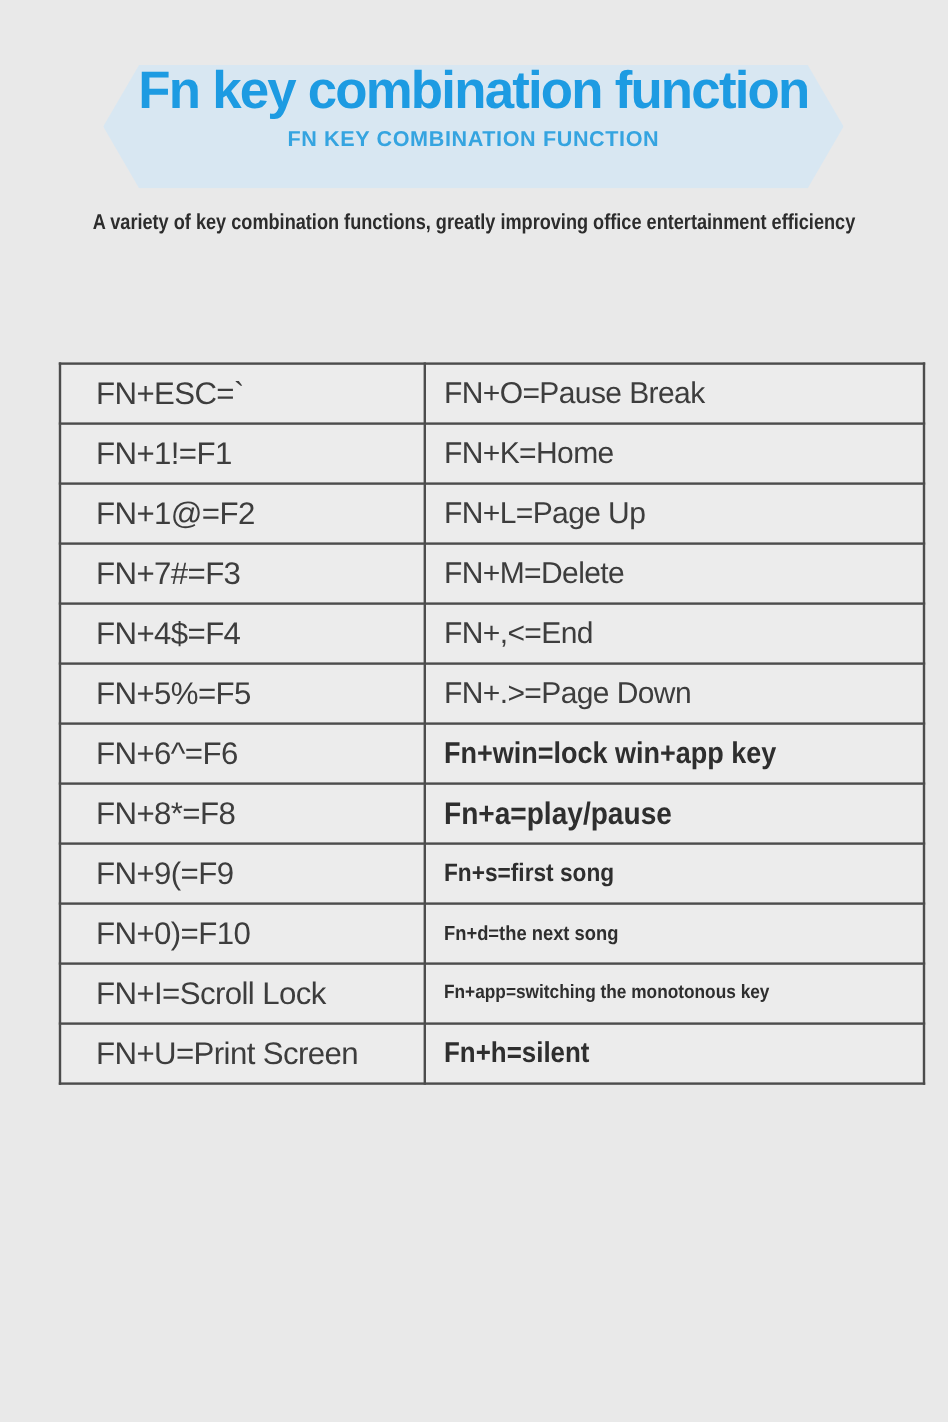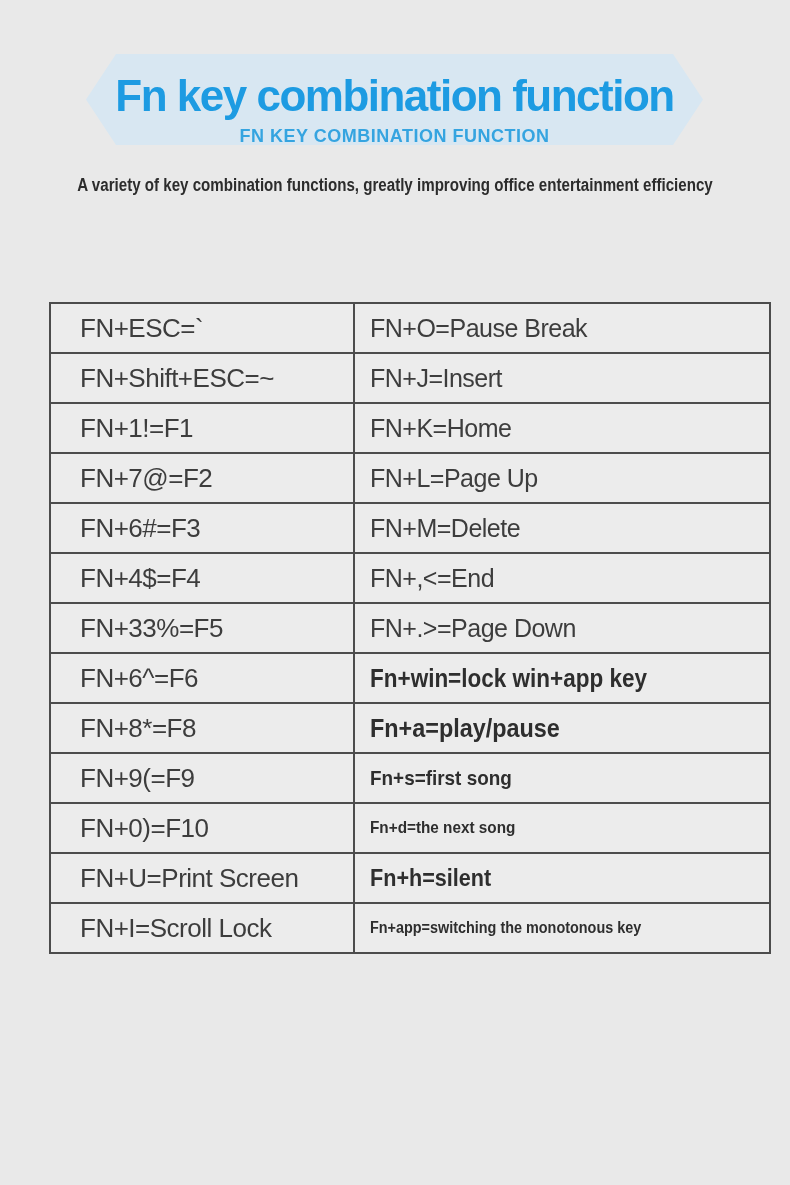--- a/index.html
+++ b/index.html
@@ -11,28 +11,28 @@
     font-family: "Liberation Sans", sans-serif;
     overflow: hidden;
   }
 
   
   .banner {
     position: absolute;
     left: 86px;
     top: 54px;
     width: 617px;
-    height: 91px;
+    height: 103px;
     background: #d8e7f2;
     clip-path: polygon(30px 0%, calc(100% - 30px) 0%, 100% 50%,
                        calc(100% - 30px) 100%, 30px 100%, 0% 50%);
     display: flex;
     flex-direction: column;
     align-items: center;
-    justify-content: flex-end;
+    justify-content: flex-start;
   }
   .banner-title {
     font-size: 44px;
     font-weight: bold;
     line-height: 1;
     letter-spacing: -1.5px;
     color: #1d9be2;
     white-space: nowrap;
   }
   .banner-subtitle {
@@ -115,61 +115,57 @@
 
 <div class="tagline">A variety of key combination functions, greatly improving office entertainment efficiency</div>
 
 <table class="fn-table">
   <tbody>
     <tr>
       <td class="lc"><span class="ct">FN+ESC=`</span></td>
       <td class="rc"><span class="ct">FN+O=Pause Break</span></td>
     </tr>
     <tr>
-      <td class="lc"><span class="ct">FN+Shift+ESC=~</span></td>
-      <td class="rc"><span class="ct">FN+J=Insert</span></td>
-    </tr>
-    <tr>
       <td class="lc"><span class="ct">FN+1!=F1</span></td>
       <td class="rc"><span class="ct">FN+K=Home</span></td>
     </tr>
     <tr>
-      <td class="lc"><span class="ct">FN+7@=F2</span></td>
+      <td class="lc"><span class="ct">FN+1@=F2</span></td>
       <td class="rc"><span class="ct">FN+L=Page Up</span></td>
     </tr>
     <tr>
-      <td class="lc"><span class="ct">FN+6#=F3</span></td>
+      <td class="lc"><span class="ct">FN+7#=F3</span></td>
       <td class="rc"><span class="ct">FN+M=Delete</span></td>
     </tr>
     <tr>
       <td class="lc"><span class="ct">FN+4$=F4</span></td>
       <td class="rc"><span class="ct">FN+,&lt;=End</span></td>
     </tr>
     <tr>
-      <td class="lc"><span class="ct">FN+33%=F5</span></td>
+      <td class="lc"><span class="ct">FN+5%=F5</span></td>
       <td class="rc"><span class="ct">FN+.&gt;=Page Down</span></td>
     </tr>
     <tr>
       <td class="lc"><span class="ct">FN+6^=F6</span></td>
       <td class="rc"><span class="bt s25">Fn+win=lock win+app key</span></td>
     </tr>
     <tr>
       <td class="lc"><span class="ct">FN+8*=F8</span></td>
       <td class="rc"><span class="bt s26">Fn+a=play/pause</span></td>
     </tr>
     <tr>
       <td class="lc"><span class="ct">FN+9(=F9</span></td>
       <td class="rc"><span class="bt s21">Fn+s=first song</span></td>
     </tr>
     <tr>
       <td class="lc"><span class="ct">FN+0)=F10</span></td>
       <td class="rc"><span class="bt s17">Fn+d=the next song</span></td>
     </tr>
     <tr>
+      <td class="lc"><span class="ct">FN+I=Scroll Lock</span></td>
+      <td class="rc"><span class="bt s16">Fn+app=switching the monotonous key</span></td>
+    </tr>
+    <tr>
       <td class="lc"><span class="ct">FN+U=Print Screen</span></td>
       <td class="rc"><span class="bt s24">Fn+h=silent</span></td>
-    </tr>
-    <tr>
-      <td class="lc"><span class="ct">FN+I=Scroll Lock</span></td>
-      <td class="rc"><span class="bt s16">Fn+app=switching the monotonous key</span></td>
     </tr>
   </tbody>
 </table>
 
 </body></html>

